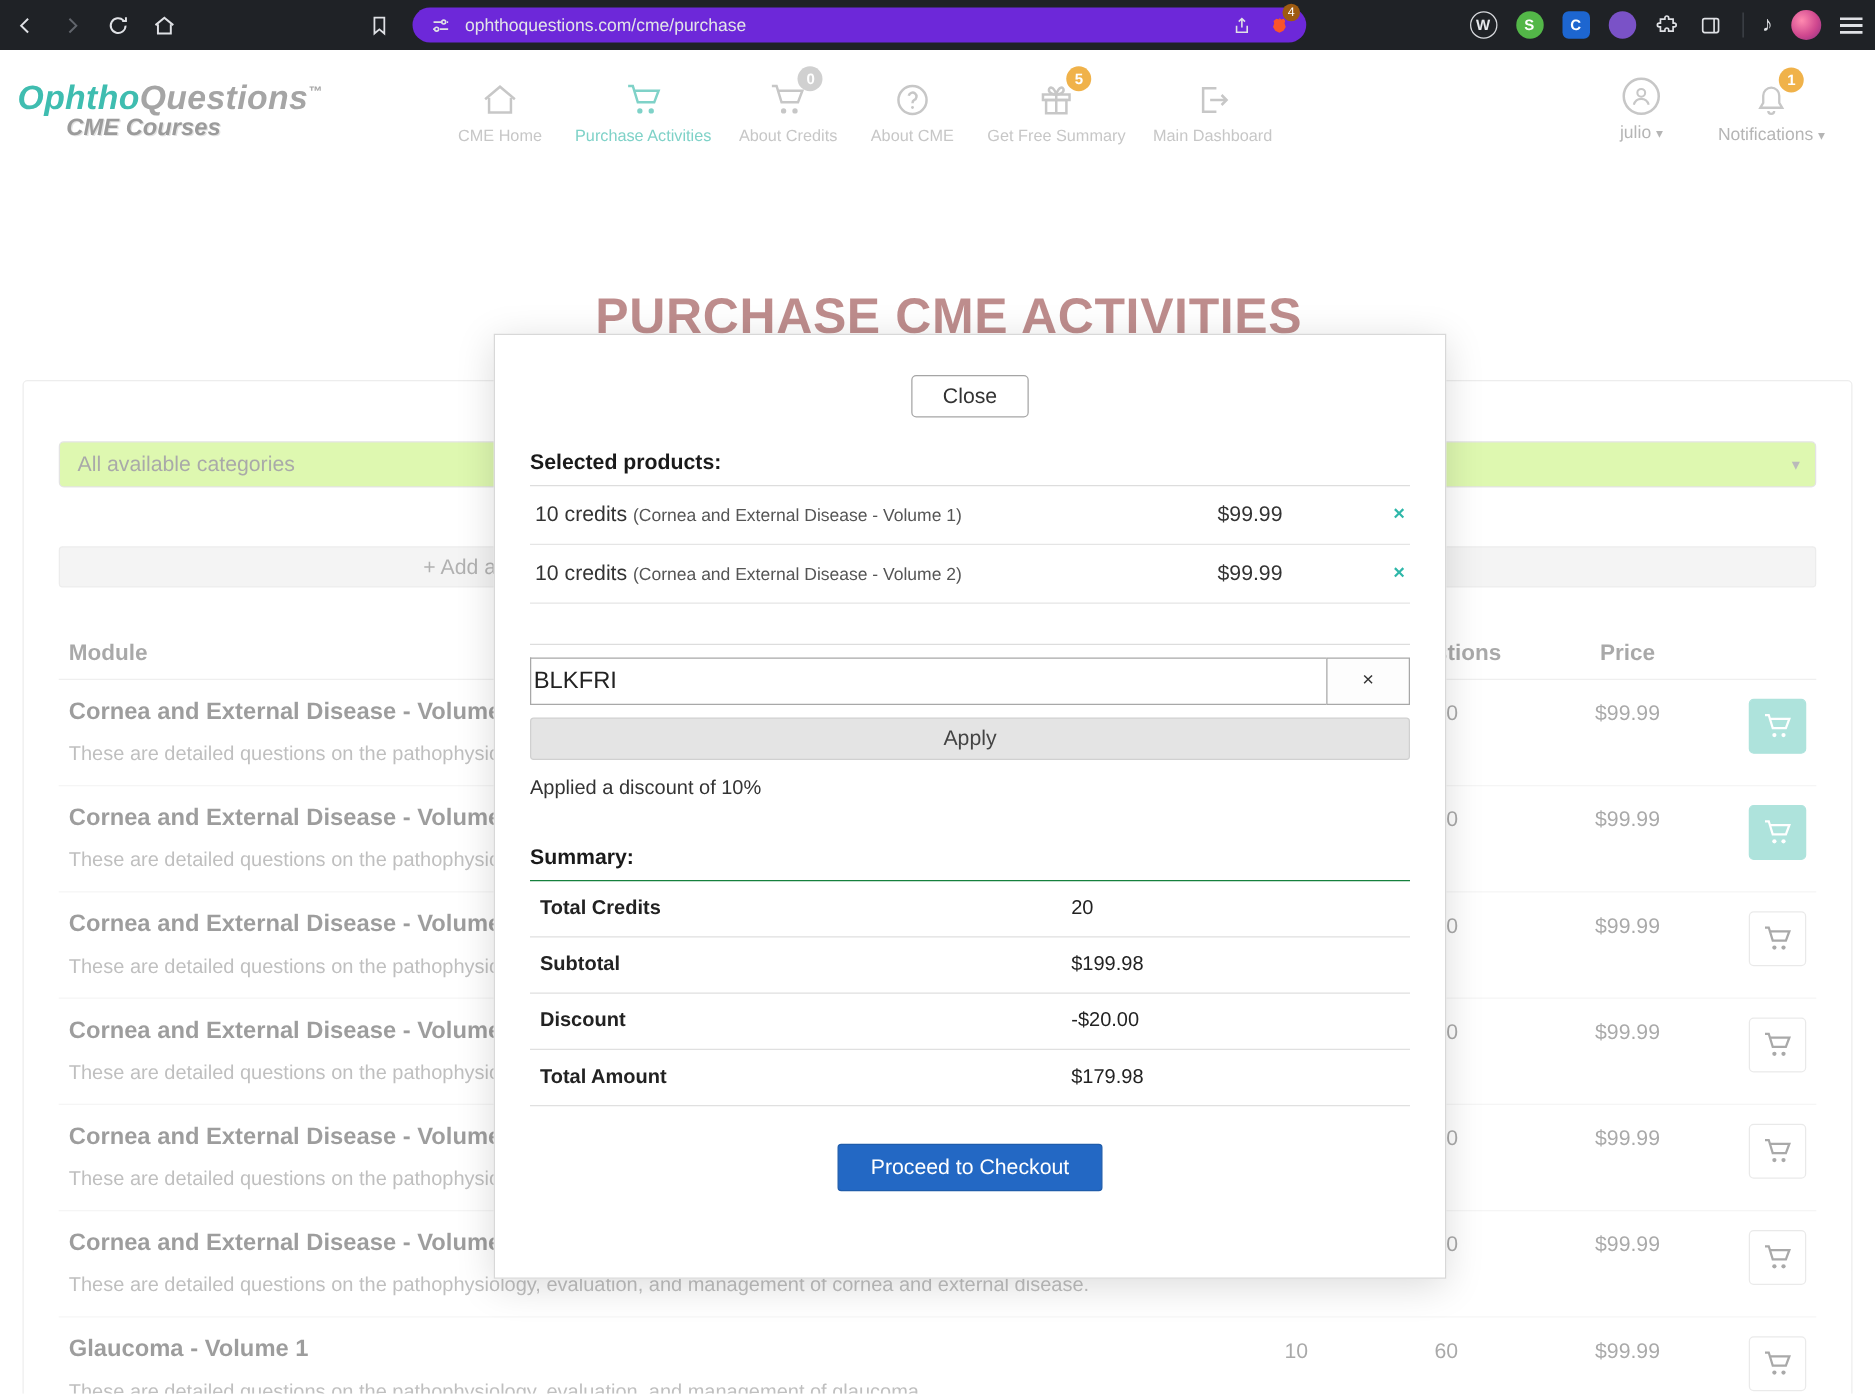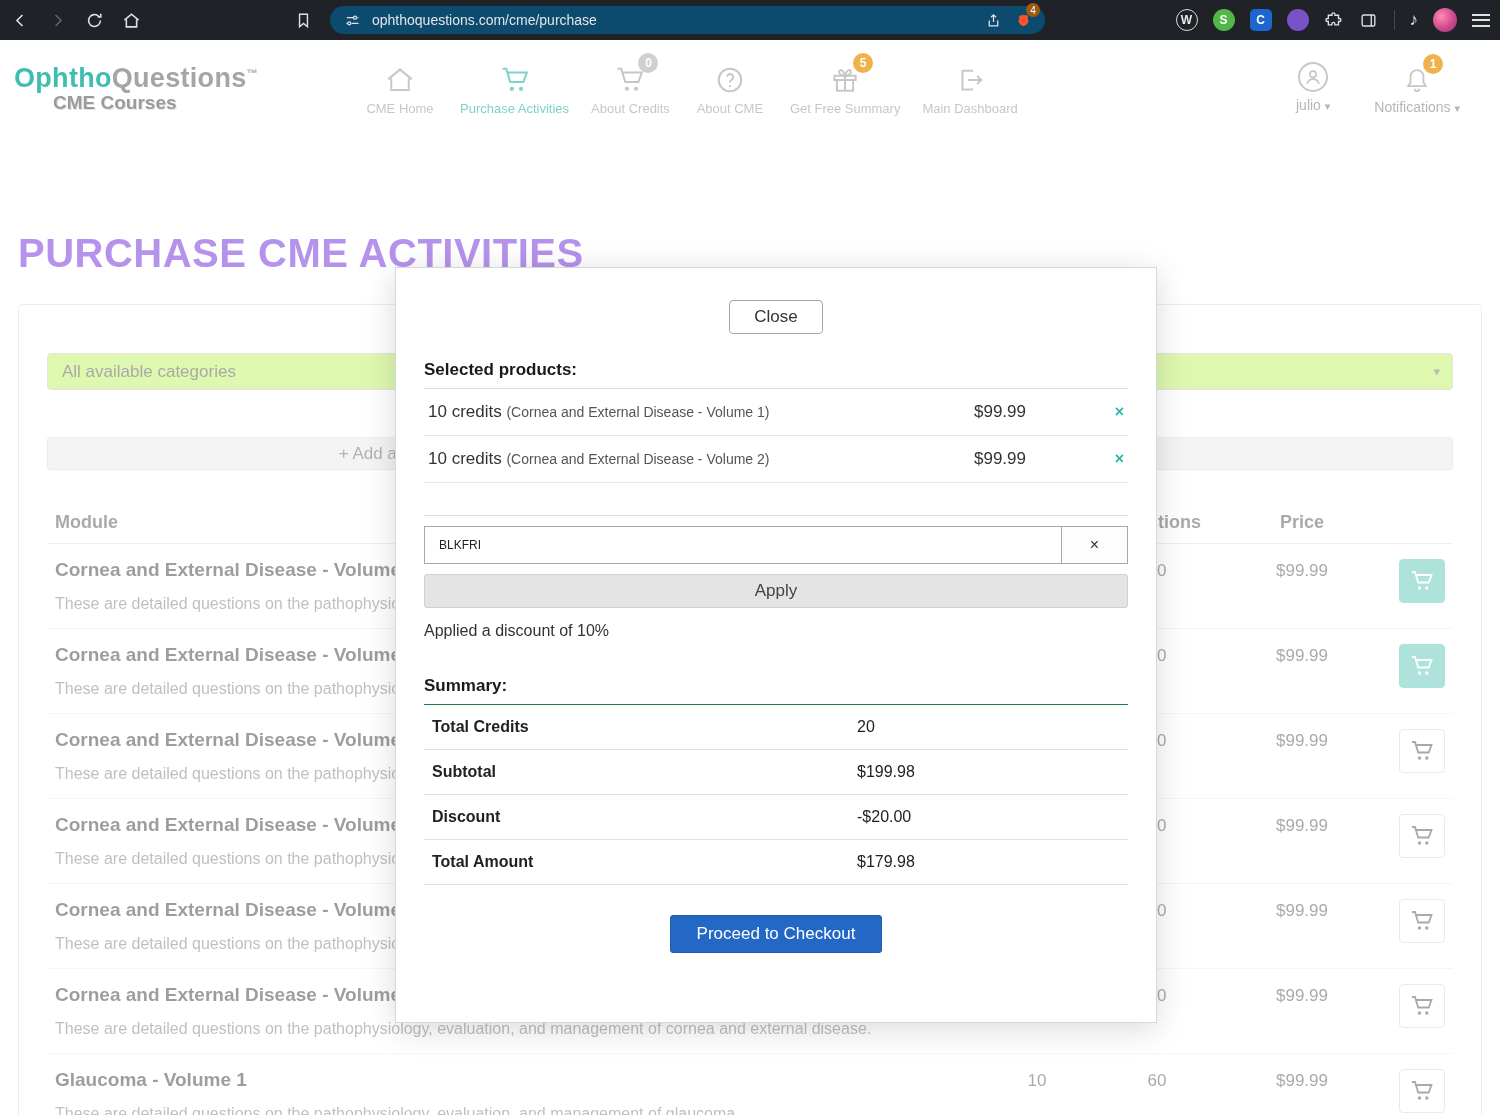--- a/index.html
+++ b/index.html
@@ -5,39 +5,39 @@
   * { box-sizing: border-box; margin: 0; padding: 0; }
   html,body { background:#ffffff; }
   body { width:1500px; font-family:"Liberation Sans","DejaVu Sans",sans-serif; }
   .screen { position:relative; width:1500px; height:1115px; background:#fff; overflow:hidden; }
 
   
   .browser-bar { height:40px; background:#1f2226; display:flex; align-items:center; padding:0 10px; gap:17px; color:#e8eaed; }
   .bicon { width:20px; height:20px; flex:0 0 auto; display:flex; align-items:center; justify-content:center; color:#dfe1e5; }
   .bicon svg { width:19px; height:19px; }
   .bicon.disabled { color:#61656c; }
-  .url-bar { flex:0 1 715px; height:28px; background:#0c4a6e; border-radius:14px; display:flex; align-items:center; gap:10px; padding:0 12px; font-size:14px; color:#e3e5e8; }
+  .url-bar { flex:0 1 715px; height:28px; background:#6d28d9; border-radius:14px; display:flex; align-items:center; gap:10px; padding:0 12px; font-size:14px; color:#e3e5e8; }
   .url-text { flex:1; white-space:nowrap; overflow:hidden; }
   .url-bar .bicon svg { width:17px; height:17px; }
   .brave-wrap { position:relative; }
   .brave-badge { position:absolute; top:-7px; right:-7px; background:#9e5b10; color:#fff; font-size:10px; min-width:14px; height:14px; border-radius:7px; display:flex; align-items:center; justify-content:center; padding:0 3px; }
   .bar-right { margin-left:auto; display:flex; align-items:center; gap:15px; }
   .ext-circle { width:22px; height:22px; border-radius:50%; display:flex; align-items:center; justify-content:center; font-size:12px; font-weight:bold; color:#fff; }
   .ext-w { border:1.5px solid #d8dade; color:#e8eaed; background:transparent; }
   .ext-s { background:#53b748; }
   .ext-c { background:#1d66d0; border-radius:5px; }
   .ext-p { background:#7a52c7; }
   .vsep { width:1px; height:20px; background:#43474d; }
   .music-glyph { font-size:17px; color:#e3e5e8; }
   .profile-avatar { width:24px; height:24px; border-radius:50%; background:radial-gradient(circle at 35% 35%, #ff8ab0, #d0488f 55%, #8a2f82); }
   .hamburger { width:18px; height:13px; background:linear-gradient(#dfe1e5 0 2px, transparent 2px 5.5px, #dfe1e5 5.5px 7.5px, transparent 7.5px 11px, #dfe1e5 11px 13px); }
 
   
   .site-header { height:96px; background:#fff; display:flex; align-items:center; padding:0 14px; }
-  .logo-block { width:290px; }
+  .logo-block { width:290px;font-style:italic; }
   .logo-line { font-size:27px; font-weight:bold; letter-spacing:.3px; white-space:nowrap; }
   .logo-part1 { color:#3fbdb0; }
   .logo-part2 { color:#a5a5a5; }
   .logo-tm { font-size:11px; color:#a5a5a5; vertical-align:super; font-weight:bold; }
   .logo-sub { font-size:19px; font-weight:bold; color:#9b9b9b; margin:-2px 0 0 39px; text-shadow:1px 1px 0 #e2e2e2; }
   .main-nav { display:flex; gap:22px; margin-left:58px; align-items:flex-start; }
   .nav-item { display:flex; flex-direction:column; align-items:center; gap:6px; color:#c7c7c7; cursor:pointer; text-decoration:none; min-width:76px; }
   .nav-item .nav-icon { position:relative; height:34px; display:flex; align-items:flex-end; }
   .nav-icon svg { width:32px; height:30px; }
   .nav-label { font-size:13px; white-space:nowrap; }
@@ -49,21 +49,21 @@
   .user-block { display:flex; flex-direction:column; align-items:center; gap:5px; color:#b5b5b5; cursor:pointer; }
   .user-avatar { width:30px; height:30px; border-radius:50%; border:2px solid #c7c7c7; display:flex; align-items:center; justify-content:center; color:#c7c7c7; }
   .user-avatar svg { width:22px; height:22px; }
   .bell-wrap { position:relative; height:32px; display:flex; align-items:flex-end; color:#c7c7c7; }
   .bell-wrap svg { width:28px; height:28px; }
   .user-label { font-size:14px; white-space:nowrap; }
   .caret { font-size:11px; }
 
   
   .page-faded { opacity:.5; }
-  .page-title { font-size:40px; font-weight:bold; color:#6d28d9; letter-spacing:.5px; margin:95px 0 28px 18px; }
+  .page-title { font-size:40px; font-weight:bold; color:#7f1d1d; letter-spacing:.5px; margin:95px 0 28px 18px;text-align:center; }
   .panel { margin:0 18px; border:1px solid #dcdcdc; border-radius:4px; padding:20px 28px 0; }
   .filter-label { font-size:17px; color:#555; margin-bottom:8px;text-align:center; }
   .select-box { position:relative; width:100%; height:37px; border:1px solid #c9c9c9; border-radius:4px; background:#bef264; display:flex; align-items:center; padding:0 14px; font-size:17px; color:#555; cursor:pointer; }
   .select-box .chev { position:absolute; right:12px; color:#777; font-size:13px; }
   .bulk-row { display:flex; gap:4px; margin-top:47px; }
   .bulk-btn { flex:1; height:33px; background:#eaeaea; border:1px solid #dadada; border-radius:3px; font-size:17px; color:#666; font-family:inherit; cursor:pointer; }
 
   .grid-cols { display:grid; grid-template-columns:1fr 90px 150px 140px 73px; align-items:start; }
   .thead { padding:12px 8px 10px; border-bottom:1px solid #e0e0e0; font-size:18px; font-weight:bold; color:#555; margin-top:30px; }
   .thead .c { text-align:center; }
@@ -82,21 +82,21 @@
   .close-btn { padding:6px 24px; font-size:17px; font-family:inherit; border:1px solid #a5a5a5; border-radius:4px; background:#fff; color:#333; cursor:pointer; }
   .sec-title { font-size:17px; font-weight:bold; color:#1a1a1a; margin-bottom:8px; }
   .hr { border-top:1px solid #ddd; }
   .product-row { display:flex; align-items:center; padding:13px 4px; border-bottom:1px solid #e5e5e5; }
   .p-name { flex:1; font-size:17px; color:#333; }
   .p-detail { font-size:14px; color:#555; }
   .p-price { width:120px; font-size:17px; color:#333; }
   .p-remove { width:30px; text-align:right; background:none; border:none; color:#2fb7a9; font-size:16px; font-weight:bold; cursor:pointer; font-family:inherit; }
   .coupon-sec { margin-top:32px; }
   .coupon-input-row { display:flex; margin-top:10px; }
-  .coupon-input { flex:1; height:38px; border:1px solid #a8a8a8; padding:0 14px; font-size:12px; color:#222; font-family:inherit; border-right:none; }
+  .coupon-input { flex:1; height:38px; border:1px solid #a8a8a8; padding:0 2px; font-size:19px; color:#222; font-family:inherit; border-right:none; }
   .coupon-clear { width:67px; height:38px; border:1px solid #a8a8a8; background:#fdfdfd; font-size:16px; color:#333; cursor:pointer; font-family:inherit; }
   .apply-btn { margin-top:10px; width:100%; height:34px; background:#e4e4e4; border:1px solid #d0d0d0; border-radius:3px; font-size:17px; color:#444; cursor:pointer; font-family:inherit; }
   .applied-msg { margin-top:14px; font-size:16px; color:#333; }
   .summary-sec { margin-top:36px; }
   .summary-table { border-top:1px solid #15803d; }
   .summary-row { display:grid; grid-template-columns:425px 1fr; padding:13px 8px; border-bottom:1px solid #e0e0e0; font-size:16px; color:#222; }
   .s-label { font-weight:bold; }
   .checkout-row { margin-top:30px; text-align:center; }
   .checkout-btn { padding:8px 26px; background:#2368c4; border:1px solid #1f5cab; border-radius:3px; color:#fff; font-size:17px; cursor:pointer; font-family:inherit; }
 </style>

